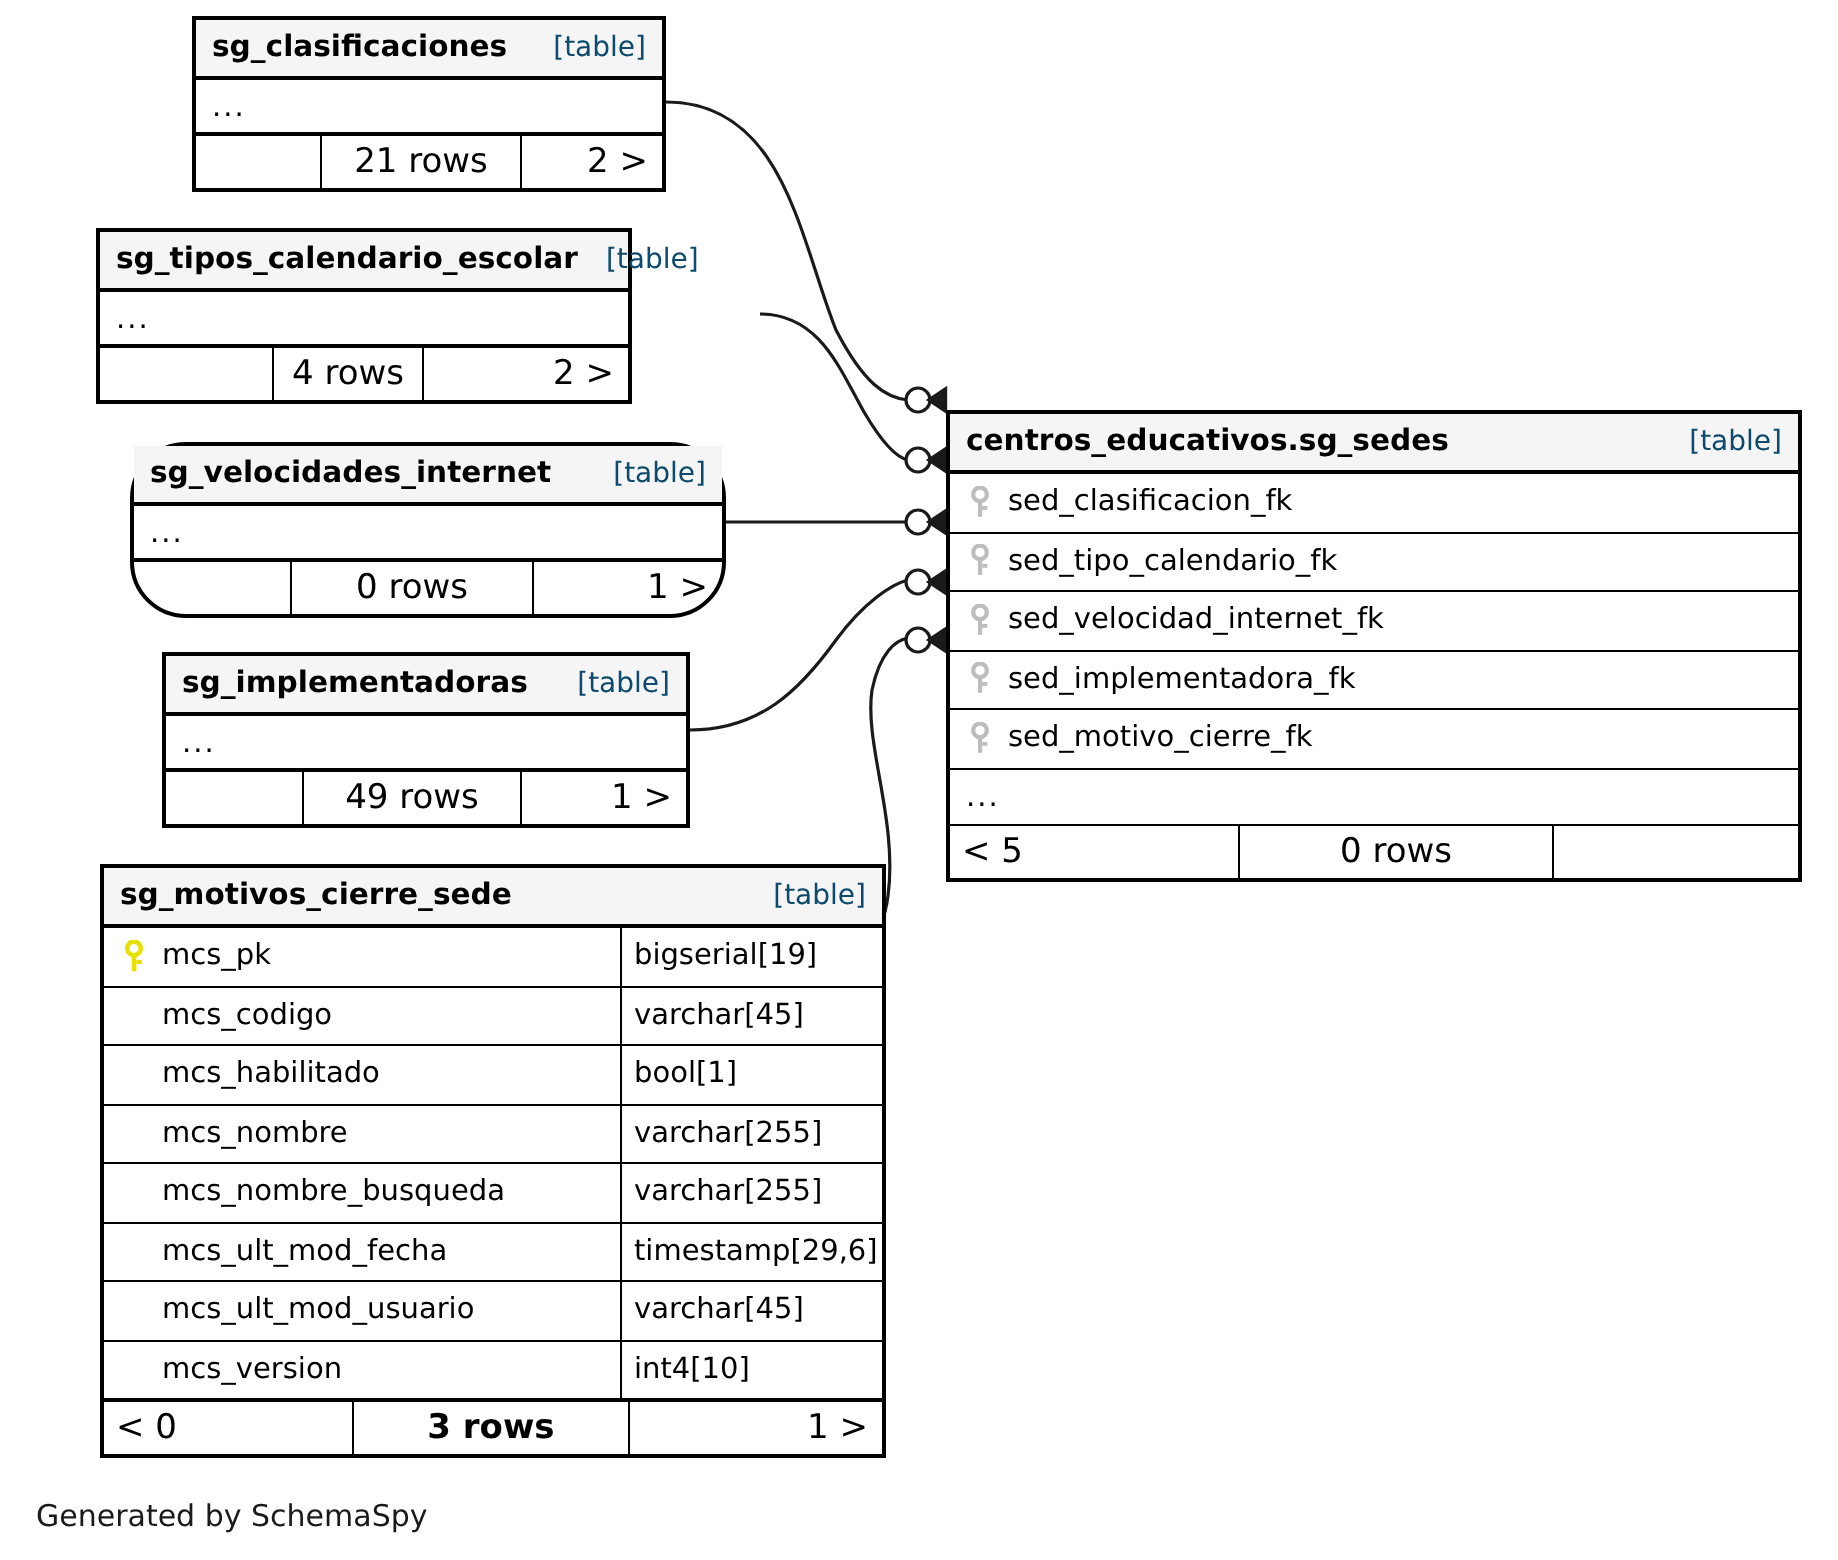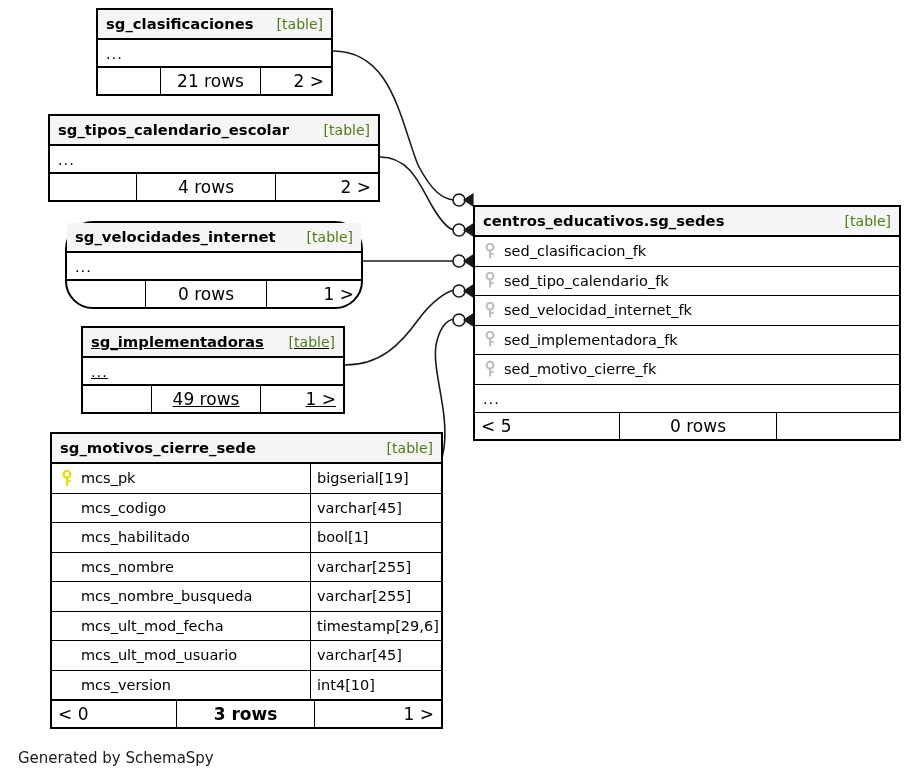--- a/index.html
+++ b/index.html
@@ -69,21 +69,21 @@
     box-sizing: border-box;
     height: 30px;
   }
   .tbl-title .tname {
     font-weight: bold;
     font-size: 14.8px;
     white-space: nowrap;
   }
   .tbl-title .ttag {
     font-size: 14px;
-    color: #4d7c0f;
+    color: #0c4a6e;
     padding-left: 14px;
     white-space: nowrap;
   }
 
   .ellipsis-row {
     height: 27px;
     box-sizing: border-box;
     border-bottom: 1px solid #000000;
     padding: 1px 8px 0 8px;
     display: flex;
@@ -153,23 +153,23 @@
     font-size: 17px;
     overflow: hidden;
     white-space: nowrap;
   }
   .foot-left   { justify-content: flex-start; padding-left: 6px; }
   .foot-mid    { justify-content: center; border-left: 1px solid #000; border-right: 1px solid #000; }
   .foot-right  { justify-content: flex-end; padding-right: 7px; }
 
   
   #tbl-clasificaciones { left: 96px;  top: 8px;   width: 237px; }
-  #tbl-tipos           { left: 48px;  top: 114px; width: 332px; }
+  #tbl-tipos           { left: 48px;  top: 114px; width: 268px; }
   #tbl-velocidades     { left: 65px;  top: 221px; width: 298px; border-radius: 28px; }
-  #tbl-implementadoras { left: 81px;  top: 326px; width: 264px; text-decoration: underline; }
+  #tbl-implementadoras { left: 81px;  top: 326px; width: 264px; }
   #tbl-sedes           { left: 473px; top: 157px; width: 428px; margin-top: 48px; }
   #tbl-motivos         { left: 18px;  top: 432px; width: 393px; margin-left: 32px; }
 
   
   #footer-caption {
     position: absolute;
     left: 18px;
     top: 749px;
     font-size: 15px;
     color: #1a1a1a;

